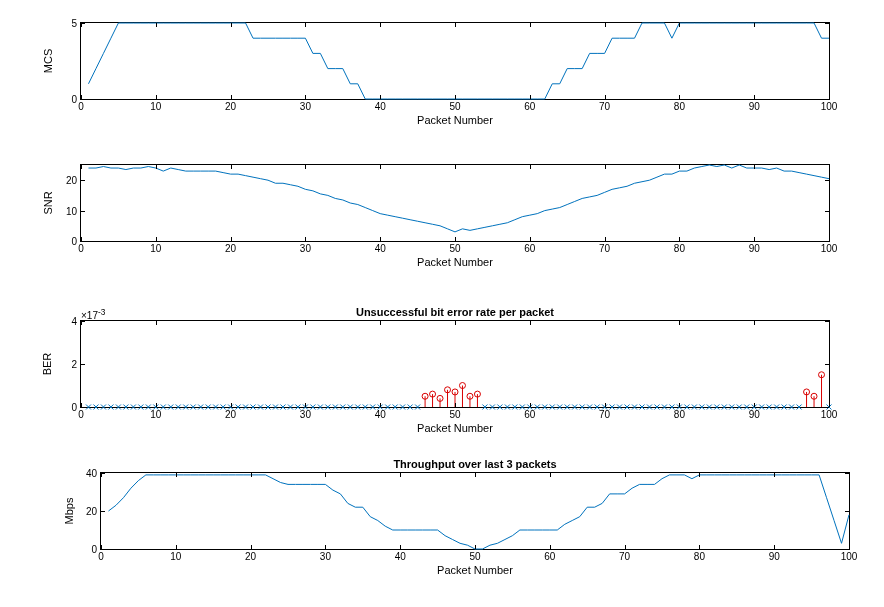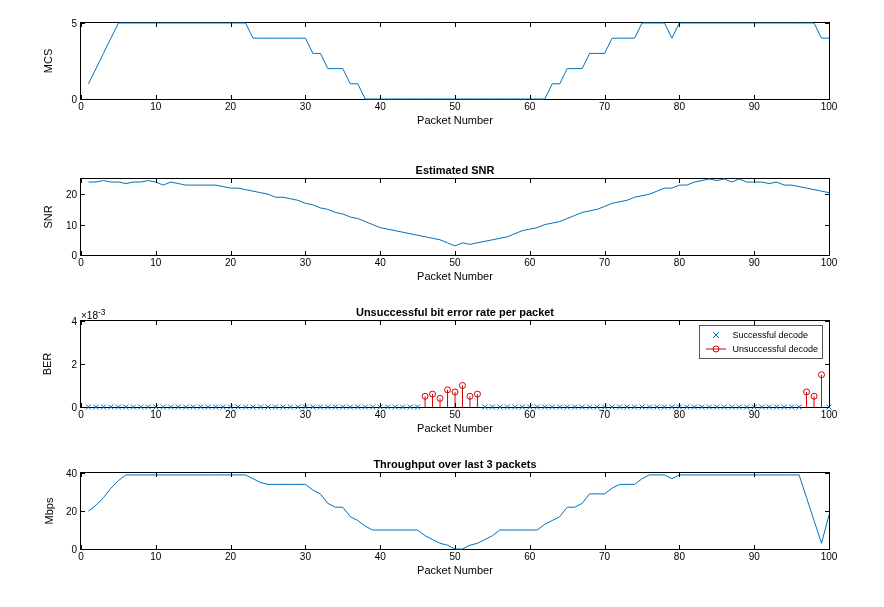--- a/index.html
+++ b/index.html
@@ -173,21 +173,20 @@
         <span class="tick-mark-x-t" style="left:673.2px"></span>
         <span class="x-tick" style="left:748px">100</span>
         <span class="tick-mark-x" style="left:748px"></span>
         <span class="tick-mark-x-t" style="left:748px"></span>
       </div>
   </div>
   <div class="x-label">Packet Number</div>
 </div>
 
 <div class="chart-container" style="top: 164px;">
-  <div class="chart-title">Estimated SNR</div>
   <div class="plot-area">
     <div class="y-label">SNR</div>
     <svg class="line">
         <polyline id="poly1" fill="none" stroke="#0072BD" stroke-width="1" points="7.48,3.0400000000000063 14.96,3.0400000000000063 22.439999999999998,1.519999999999996 29.92,3.0400000000000063 37.4,3.0400000000000063 44.879999999999995,4.560000000000002 52.36000000000001,3.0400000000000063 59.84,3.0400000000000063 67.32,1.519999999999996 74.8,3.0400000000000063 82.28,6.079999999999998 89.75999999999999,3.0400000000000063 97.24000000000001,4.560000000000002 104.72000000000001,6.079999999999998 112.2,6.079999999999998 119.68,6.079999999999998 127.16000000000001,6.079999999999998 134.64,6.079999999999998 142.12,7.599999999999994 149.6,9.120000000000005 157.07999999999998,9.120000000000005 164.56,10.64 172.04000000000002,12.160000000000004 179.51999999999998,13.680000000000007 187,15.199999999999996 194.48000000000002,18.240000000000002 201.96,18.240000000000002 209.44000000000003,19.759999999999998 216.92,21.28 224.4,24.319999999999993 231.88,25.839999999999996 239.36,28.880000000000003 246.84,30.4 254.32000000000002,33.44 261.8,34.959999999999994 269.28,38 276.76,39.52 284.24,42.56 291.72,45.599999999999994 299.2,48.64 306.68,50.16 314.15999999999997,51.68 321.64,53.2 329.12,54.72 336.6,56.239999999999995 344.08000000000004,57.760000000000005 351.56,59.28 359.03999999999996,60.8 366.52,63.84 374,66.88 381.48,63.84 388.96000000000004,65.36 396.44,63.84 403.92,62.32 411.40000000000003,60.8 418.88000000000005,59.28 426.35999999999996,57.760000000000005 433.84,54.72 441.32,51.68 448.8,50.16 456.28,48.64 463.76,45.599999999999994 471.24,44.08 478.72,42.56 486.2,39.52 493.68,36.48 501.16,33.44 508.64000000000004,31.92 516.12,30.4 523.6,27.36 531.0799999999999,24.319999999999993 538.56,22.800000000000004 546.04,21.28 553.52,18.240000000000002 561,16.72 568.48,15.199999999999996 575.96,12.160000000000004 583.44,9.120000000000005 590.9200000000001,9.120000000000005 598.4,6.079999999999998 605.88,6.079999999999998 613.36,3.0400000000000063 620.8399999999999,1.519999999999996 628.3199999999999,0 635.8,1.519999999999996 643.28,0 650.76,3.0400000000000063 658.24,0 665.72,3.0400000000000063 673.2,3.0400000000000063 680.6800000000001,3.0400000000000063 688.1600000000001,4.560000000000002 695.64,3.0400000000000063 703.12,6.079999999999998 710.6,6.079999999999998 718.0799999999999,7.599999999999994 725.56,9.120000000000005 733.04,10.64 740.52,12.160000000000004 748,13.680000000000007"></polyline>
       </svg>
     <div id="yticks1">
         <span class="y-tick" style="top:76px">0</span>
         <span class="tick-mark-y" style="top:76px"></span>
         <span class="tick-mark-y-r" style="top:76px"></span>
         <span class="y-tick" style="top:45.599999999999994px">10</span>
@@ -232,21 +231,21 @@
         <span class="tick-mark-x" style="left:748px"></span>
         <span class="tick-mark-x-t" style="left:748px"></span>
       </div>
   </div>
   <div class="x-label">Packet Number</div>
 </div>
 
 <div class="chart-container" style="top: 306px;">
   <div class="chart-title">Unsuccessful bit error rate per packet</div>
   <div class="plot-area tall">
-    <div class="exponent"><span>×18</span><sup>-3</sup></div>
+    <div class="exponent"><span>×17</span><sup>-3</sup></div>
     <div class="y-label">BER</div>
     <svg class="line" id="svg2">
         <g stroke="#0072BD" stroke-width="1">
           <line x1="4.98" y1="83.5" x2="9.98" y2="88.5"></line>
           <line x1="9.98" y1="83.5" x2="4.98" y2="88.5"></line>
         </g>
         <g stroke="#0072BD" stroke-width="1">
           <line x1="12.46" y1="83.5" x2="17.46" y2="88.5"></line>
           <line x1="17.46" y1="83.5" x2="12.46" y2="88.5"></line>
         </g>
@@ -682,45 +681,25 @@
         <span class="x-tick" style="left:598.4px">80</span>
         <span class="tick-mark-x" style="left:598.4px"></span>
         <span class="tick-mark-x-t" style="left:598.4px"></span>
         <span class="x-tick" style="left:673.2px">90</span>
         <span class="tick-mark-x" style="left:673.2px"></span>
         <span class="tick-mark-x-t" style="left:673.2px"></span>
         <span class="x-tick" style="left:748px">100</span>
         <span class="tick-mark-x" style="left:748px"></span>
         <span class="tick-mark-x-t" style="left:748px"></span>
       </div>
-    <div class="legend">
-      <div class="legend-row">
-        <span class="legend-swatch"><svg width="24" height="12">
-              <g stroke="#0072BD" stroke-width="1">
-                <line x1="9" y1="3" x2="15" y2="9"></line>
-                <line x1="15" y1="3" x2="9" y2="9"></line>
-              </g>
-            </svg></span>
-        <span>Successful decode</span>
-      </div>
-      <div class="legend-row">
-        <span class="legend-swatch"><svg width="24" height="12">
-              <g stroke="#D90000" stroke-width="1" fill="none">
-                <line x1="2" y1="6" x2="22" y2="6"></line>
-                <circle cx="12" cy="6" r="3"></circle>
-              </g>
-            </svg></span>
-        <span>Unsuccessful decode</span>
-      </div>
-    </div>
   </div>
   <div class="x-label">Packet Number</div>
 </div>
 
-<div class="chart-container" style="top: 458px;">
+<div class="chart-container" style="top: 458px; margin-left: 20px;">
   <div class="chart-title">Throughput over last 3 packets</div>
   <div class="plot-area">
     <div class="y-label">Mbps</div>
     <svg class="line">
         <polyline id="poly3" fill="none" stroke="#0072BD" stroke-width="1" points="7.48,38 14.96,32.300000000000004 22.439999999999998,24.699999999999996 29.92,15.199999999999996 37.4,7.599999999999994 44.879999999999995,1.9000000000000057 52.36000000000001,1.9000000000000057 59.84,1.9000000000000057 67.32,1.9000000000000057 74.8,1.9000000000000057 82.28,1.9000000000000057 89.75999999999999,1.9000000000000057 97.24000000000001,1.9000000000000057 104.72000000000001,1.9000000000000057 112.2,1.9000000000000057 119.68,1.9000000000000057 127.16000000000001,1.9000000000000057 134.64,1.9000000000000057 142.12,1.9000000000000057 149.6,1.9000000000000057 157.07999999999998,1.9000000000000057 164.56,1.9000000000000057 172.04000000000002,5.700000000000003 179.51999999999998,9.5 187,11.400000000000006 194.48000000000002,11.400000000000006 201.96,11.400000000000006 209.44000000000003,11.400000000000006 216.92,11.400000000000006 224.4,11.400000000000006 231.88,17.1 239.36,20.9 246.84,30.4 254.32000000000002,34.199999999999996 261.8,34.199999999999996 269.28,43.7 276.76,47.5 284.24,53.2 291.72,57 299.2,57 306.68,57 314.15999999999997,57 321.64,57 329.12,57 336.6,57 344.08000000000004,62.7 351.56,66.5 359.03999999999996,70.3 366.52,72.2 374,76 381.48,76 388.96000000000004,72.2 396.44,70.3 403.92,66.5 411.40000000000003,62.7 418.88000000000005,57 426.35999999999996,57 433.84,57 441.32,57 448.8,57 456.28,57 463.76,51.3 471.24,47.5 478.72,43.7 486.2,34.199999999999996 493.68,34.199999999999996 501.16,30.4 508.64000000000004,20.9 516.12,20.9 523.6,20.9 531.0799999999999,15.199999999999996 538.56,11.400000000000006 546.04,11.400000000000006 553.52,11.400000000000006 561,5.700000000000003 568.48,1.9000000000000057 575.96,1.9000000000000057 583.44,1.9000000000000057 590.9200000000001,5.700000000000003 598.4,1.9000000000000057 605.88,1.9000000000000057 613.36,1.9000000000000057 620.8399999999999,1.9000000000000057 628.3199999999999,1.9000000000000057 635.8,1.9000000000000057 643.28,1.9000000000000057 650.76,1.9000000000000057 658.24,1.9000000000000057 665.72,1.9000000000000057 673.2,1.9000000000000057 680.6800000000001,1.9000000000000057 688.1600000000001,1.9000000000000057 695.64,1.9000000000000057 703.12,1.9000000000000057 710.6,1.9000000000000057 718.0799999999999,1.9000000000000057 725.56,24.699999999999996 733.04,47.5 740.52,70.3 748,41.8"></polyline>
       </svg>
     <div id="yticks3">
         <span class="y-tick" style="top:76px">0</span>
         <span class="tick-mark-y" style="top:76px"></span>
         <span class="tick-mark-y-r" style="top:76px"></span>

